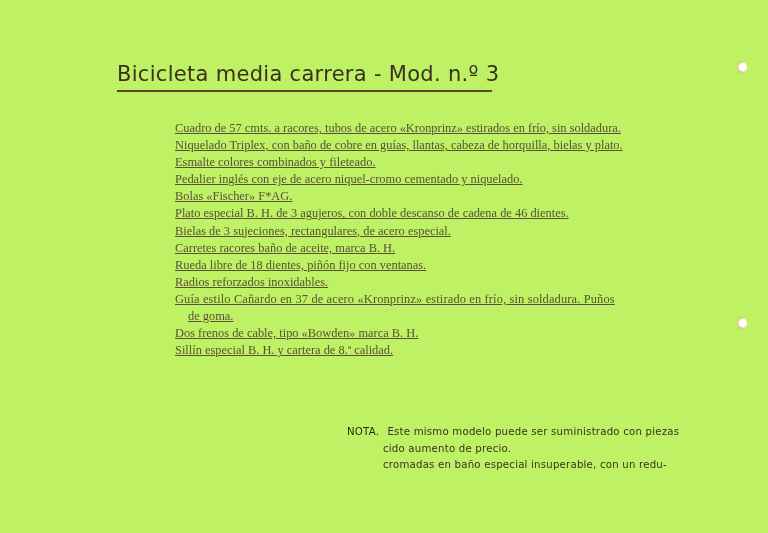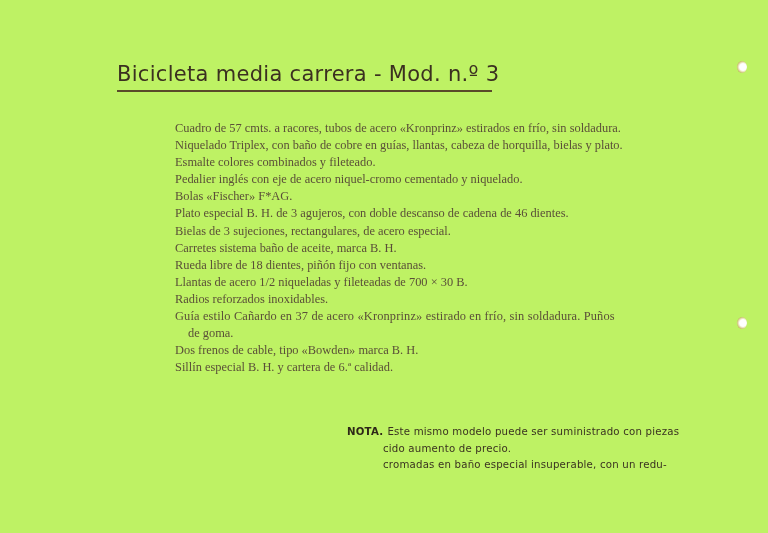--- a/index.html
+++ b/index.html
@@ -16,31 +16,31 @@
       font-family: "DejaVu Sans", sans-serif;
       font-size: 21px; color: #3b3020; letter-spacing: 0.3px;
       white-space: nowrap;
       padding-bottom: 2px;
       border-bottom: 2px solid #5a4a2a;
       line-height: 28px;
     }
     .specs {
       position: absolute; left: 175px; top: 120px; width: 530px;
       font-family: "Liberation Serif", serif;
-      font-size: 12.4px; color: #5a4f38; line-height: 17.1px;
+      font-size: 12.4px; color: #5a4f38; line-height: 17.1px; text-decoration: underline;
     }
     .spec { white-space: nowrap; }
     .spec .cont { display: block; padding-left: 13px; }
     .nota {
       position: absolute; left: 347px; top: 424px; width: 360px;
       font-family: "DejaVu Sans", sans-serif;
       font-size: 10.2px; color: #3a3220; line-height: 16.5px;
       letter-spacing: 0.2px;
     }
-    .nota .label { font-weight: bold; color: #2e2818; display: inline-block; width: 37px; margin-right: 0px;}
+    .nota .label { font-weight: normal; color: #2e2818; display: inline-block; width: 37px; margin-right: 0px;}
     .nota .line { white-space: nowrap; }
     .nota .indent { padding-left: 36px; }
     .hole {
       position: absolute; width: 10px; height: 12px; border-radius: 50%;
       background: radial-gradient(circle at 60% 50%, #ffffff 0 40%, #e9e2b8 55%, #b9a24a 80%, #d8caa0 100%);
     }
   </style>
 </head>
 <body>
 
@@ -52,30 +52,29 @@
   <div class="title">Bicicleta media carrera - Mod. n.º 3</div>
 
   <div class="specs">
     <div class="spec">Cuadro de 57 cmts. a racores, tubos de acero «Kronprinz» estirados en frío, sin soldadura.</div>
     <div class="spec">Niquelado Triplex, con baño de cobre en guías, llantas, cabeza de horquilla, bielas y plato.</div>
     <div class="spec">Esmalte colores combinados y fileteado.</div>
     <div class="spec">Pedalier inglés con eje de acero niquel-cromo cementado y niquelado.</div>
     <div class="spec">Bolas «Fischer» F*AG.</div>
     <div class="spec">Plato especial B. H. de 3 agujeros, con doble descanso de cadena de 46 dientes.</div>
     <div class="spec">Bielas de 3 sujeciones, rectangulares, de acero especial.</div>
-    <div class="spec">Carretes sistema baño de aceite, marca B. H.</div>
+    <div class="spec">Carretes racores baño de aceite, marca B. H.</div>
     <div class="spec">Rueda libre de 18 dientes, piñón fijo con ventanas.</div>
-    <div class="spec">Llantas de acero 1/2 niqueladas y fileteadas de 700 × 30 B.</div>
     <div class="spec">Radios reforzados inoxidables.</div>
     <div class="spec">
       <span style="white-space:nowrap; letter-spacing:0.15px;">Guía estilo Cañardo en 37 de acero «Kronprinz» estirado en frío, sin soldadura. Puños</span>
       <span class="cont">de goma.</span>
     </div>
     <div class="spec">Dos frenos de cable, tipo «Bowden» marca B. H.</div>
-    <div class="spec">Sillín especial B. H. y cartera de 6.ª calidad.</div>
+    <div class="spec">Sillín especial B. H. y cartera de 8.ª calidad.</div>
   </div>
 
   <div class="nota">
     <div class="line">
       <span class="label">NOTA.</span>
       <span>Este mismo modelo puede ser suministrado con piezas</span>
     </div>
     <div class="line indent">cido aumento de precio.</div>
     <div class="line indent">cromadas en baño especial insuperable, con un redu-</div>
   </div>

